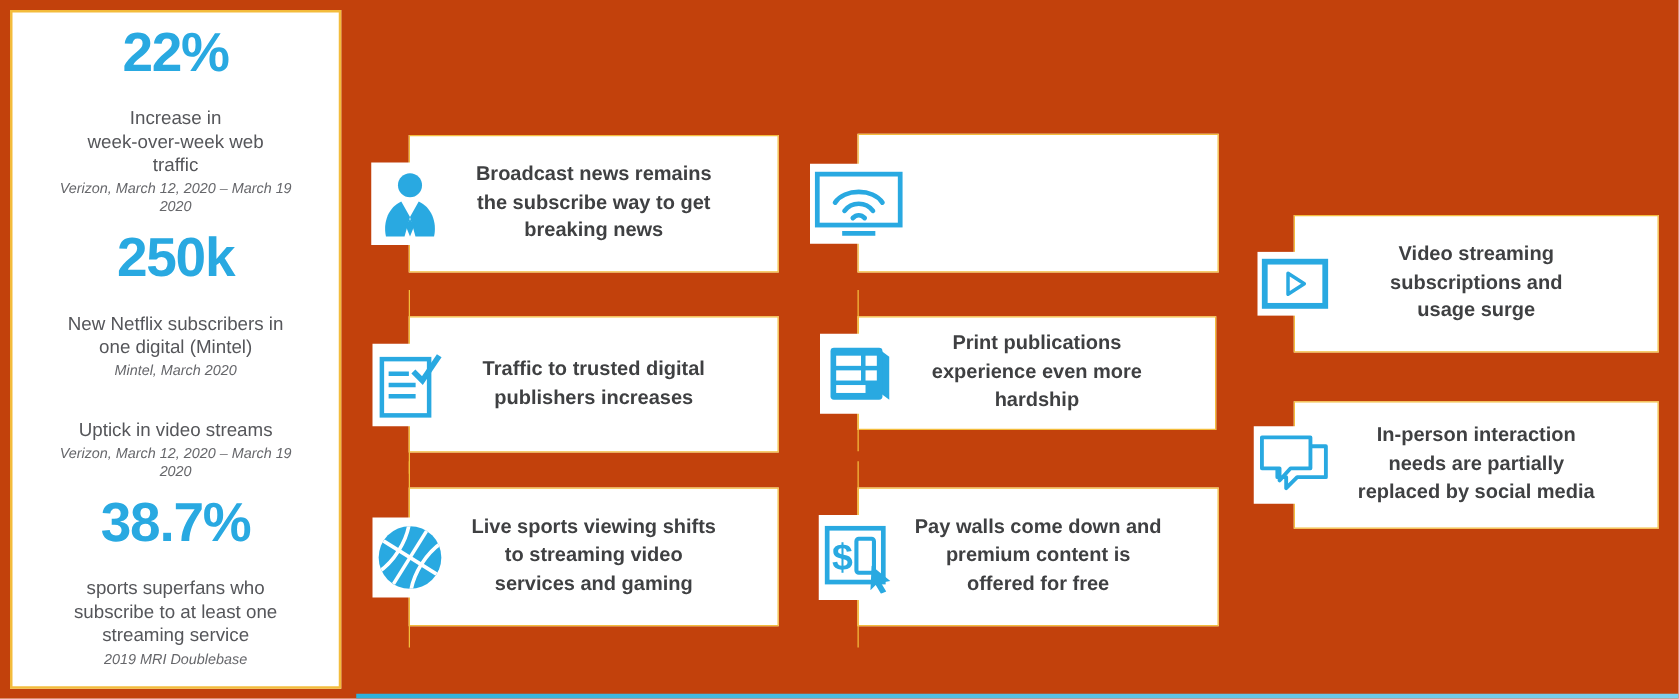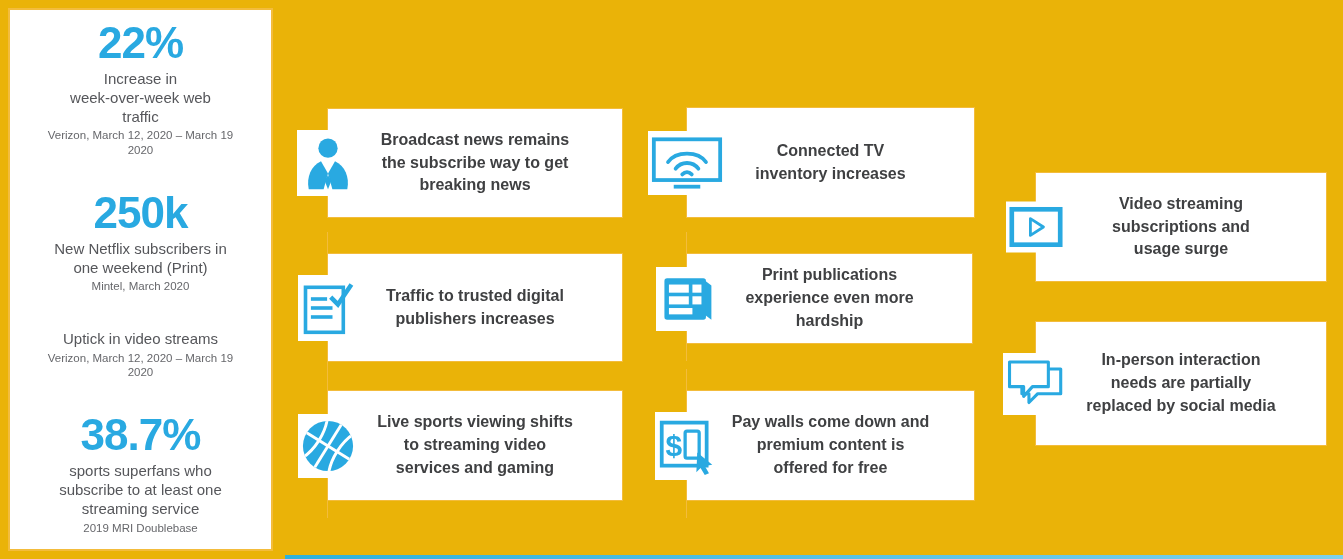--- a/index.html
+++ b/index.html
@@ -1,35 +1,35 @@
 <!DOCTYPE html>
 <html><head>
 <meta charset="utf-8">
 <style>
   html,body{margin:0;padding:0;background:#fff;}
   .canvas{
-    position:relative;width:1343px;height:559px;background:#eab308;overflow:hidden;
+    position:relative;width:1343px;height:559px;background:#c2410c;overflow:hidden;
     font-family:"Liberation Sans",sans-serif;
   }
   
   .stats-panel{
     position:absolute;left:8px;top:8px;width:265px;height:543px;
     border:2px solid #F3BC3C;box-sizing:border-box;background:#fff;
     display:flex;flex-direction:column;justify-content:space-between;
     padding:10px 8px 14px;text-align:center;
   }
   .stat{display:flex;flex-direction:column;align-items:center;}
   .stat-value{
     color:#29A9E1;font-size:44px;font-weight:700;line-height:1.05;letter-spacing:-1px;
   }
   .stat-desc{
-    color:#55565A;font-size:15px;line-height:1.25;margin-top:4px;white-space:pre-line;
+    color:#55565A;font-size:15px;line-height:1.25;margin-top:20px;white-space:pre-line;
   }
   .stat-source{
-    color:#66676B;font-size:11.5px;line-height:1.25;margin-top:2px;white-space:pre-line;
+    color:#66676B;font-size:11.5px;font-style:italic;line-height:1.25;margin-top:2px;white-space:pre-line;
   }
   
   .card{
     position:absolute;border:1.5px solid #F3BC3C;box-sizing:border-box;background:#fff;
     display:flex;align-items:center;justify-content:center;
   }
   .card.ext::before{
     content:"";position:absolute;left:-1.5px;top:-22px;width:1.5px;
     height:calc(100% + 40px);background:#F3BC3C;
   }
@@ -59,21 +59,21 @@
       <div class="stat-value">22%</div>
       <div class="stat-desc">Increase in
 week-over-week web
 traffic</div>
       <div class="stat-source">Verizon,  March 12, 2020 – March 19
 2020</div>
     </div>
     <div class="stat">
       <div class="stat-value">250k</div>
       <div class="stat-desc">New Netflix subscribers in
-one weekend (Print)</div>
+one digital (Mintel)</div>
       <div class="stat-source">Mintel, March 2020</div>
     </div>
     <div class="stat">
       <div class="stat-desc">Uptick in video streams</div>
       <div class="stat-source">Verizon,  March 12, 2020 – March 19
 2020</div>
     </div>
     <div class="stat">
       <div class="stat-value">38.7%</div>
       <div class="stat-desc">sports superfans who
@@ -136,22 +136,20 @@
   <div class="card" style="left:686px;top:107px;width:289px;height:111px">
     <span class="icon">
       <svg width="72" height="54" viewBox="0 0 76 56">
         <rect x="3" y="3" width="70" height="43" fill="#fff" stroke="#29A9E1" stroke-width="4"></rect>
         <path d="M18 27 C26 15 50 15 58 27" fill="none" stroke="#29A9E1" stroke-width="4" stroke-linecap="round"></path>
         <path d="M26 34 C32 26 44 26 50 34" fill="none" stroke="#29A9E1" stroke-width="4" stroke-linecap="round"></path>
         <path d="M33 40 C36 37 40 37 43 40" fill="none" stroke="#29A9E1" stroke-width="4" stroke-linecap="round"></path>
         <line x1="24" y1="53" x2="52" y2="53" stroke="#29A9E1" stroke-width="4"></line>
       </svg>
     </span>
-    <p class="card-text">Connected TV
-inventory increases</p>
   </div>
 
   <div class="card ext" style="left:686px;top:253px;width:287px;height:91px">
     <span class="icon">
       <svg width="56" height="54" viewBox="0 0 62 58">
         <path d="M50 8 L58 14 L58 52 L50 46 Z" fill="#29A9E1"></path>
         <rect x="6" y="6" width="46" height="46" rx="3" fill="#29A9E1"></rect>
         <rect x="11" y="13" width="22" height="9" fill="#fff"></rect>
         <rect x="37" y="13" width="10" height="9" fill="#fff"></rect>
         <rect x="11" y="26" width="22" height="9" fill="#fff"></rect>
@@ -183,21 +181,21 @@
       <svg width="54" height="41" viewBox="0 0 58 44">
         <rect x="3" y="3" width="52" height="38" fill="#fff" stroke="#29A9E1" stroke-width="5"></rect>
         <path d="M23 13 L37 22 L23 31 Z" fill="none" stroke="#29A9E1" stroke-width="3" stroke-linejoin="round"></path>
       </svg>
     </span>
     <p class="card-text">Video streaming
 subscriptions and
 usage surge</p>
   </div>
 
-  <div class="card" style="left:1035px;top:321px;width:292px;height:125px">
+  <div class="card" style="left:1035px;top:321px;width:292px;height:102px">
     <span class="icon">
       <svg width="60" height="52" viewBox="0 0 68 58">
         <path d="M18 12 H62 V40 H36 L26 50 V40 H18 Z" fill="#fff" stroke="#29A9E1" stroke-width="3.5" stroke-linejoin="round"></path>
         <path d="M4 4 H48 V32 H30 L20 43 V32 H4 Z" fill="#fff" stroke="#29A9E1" stroke-width="3.5" stroke-linejoin="round"></path>
       </svg>
     </span>
     <p class="card-text">In-person interaction
 needs are partially
 replaced by social media</p>
   </div>

